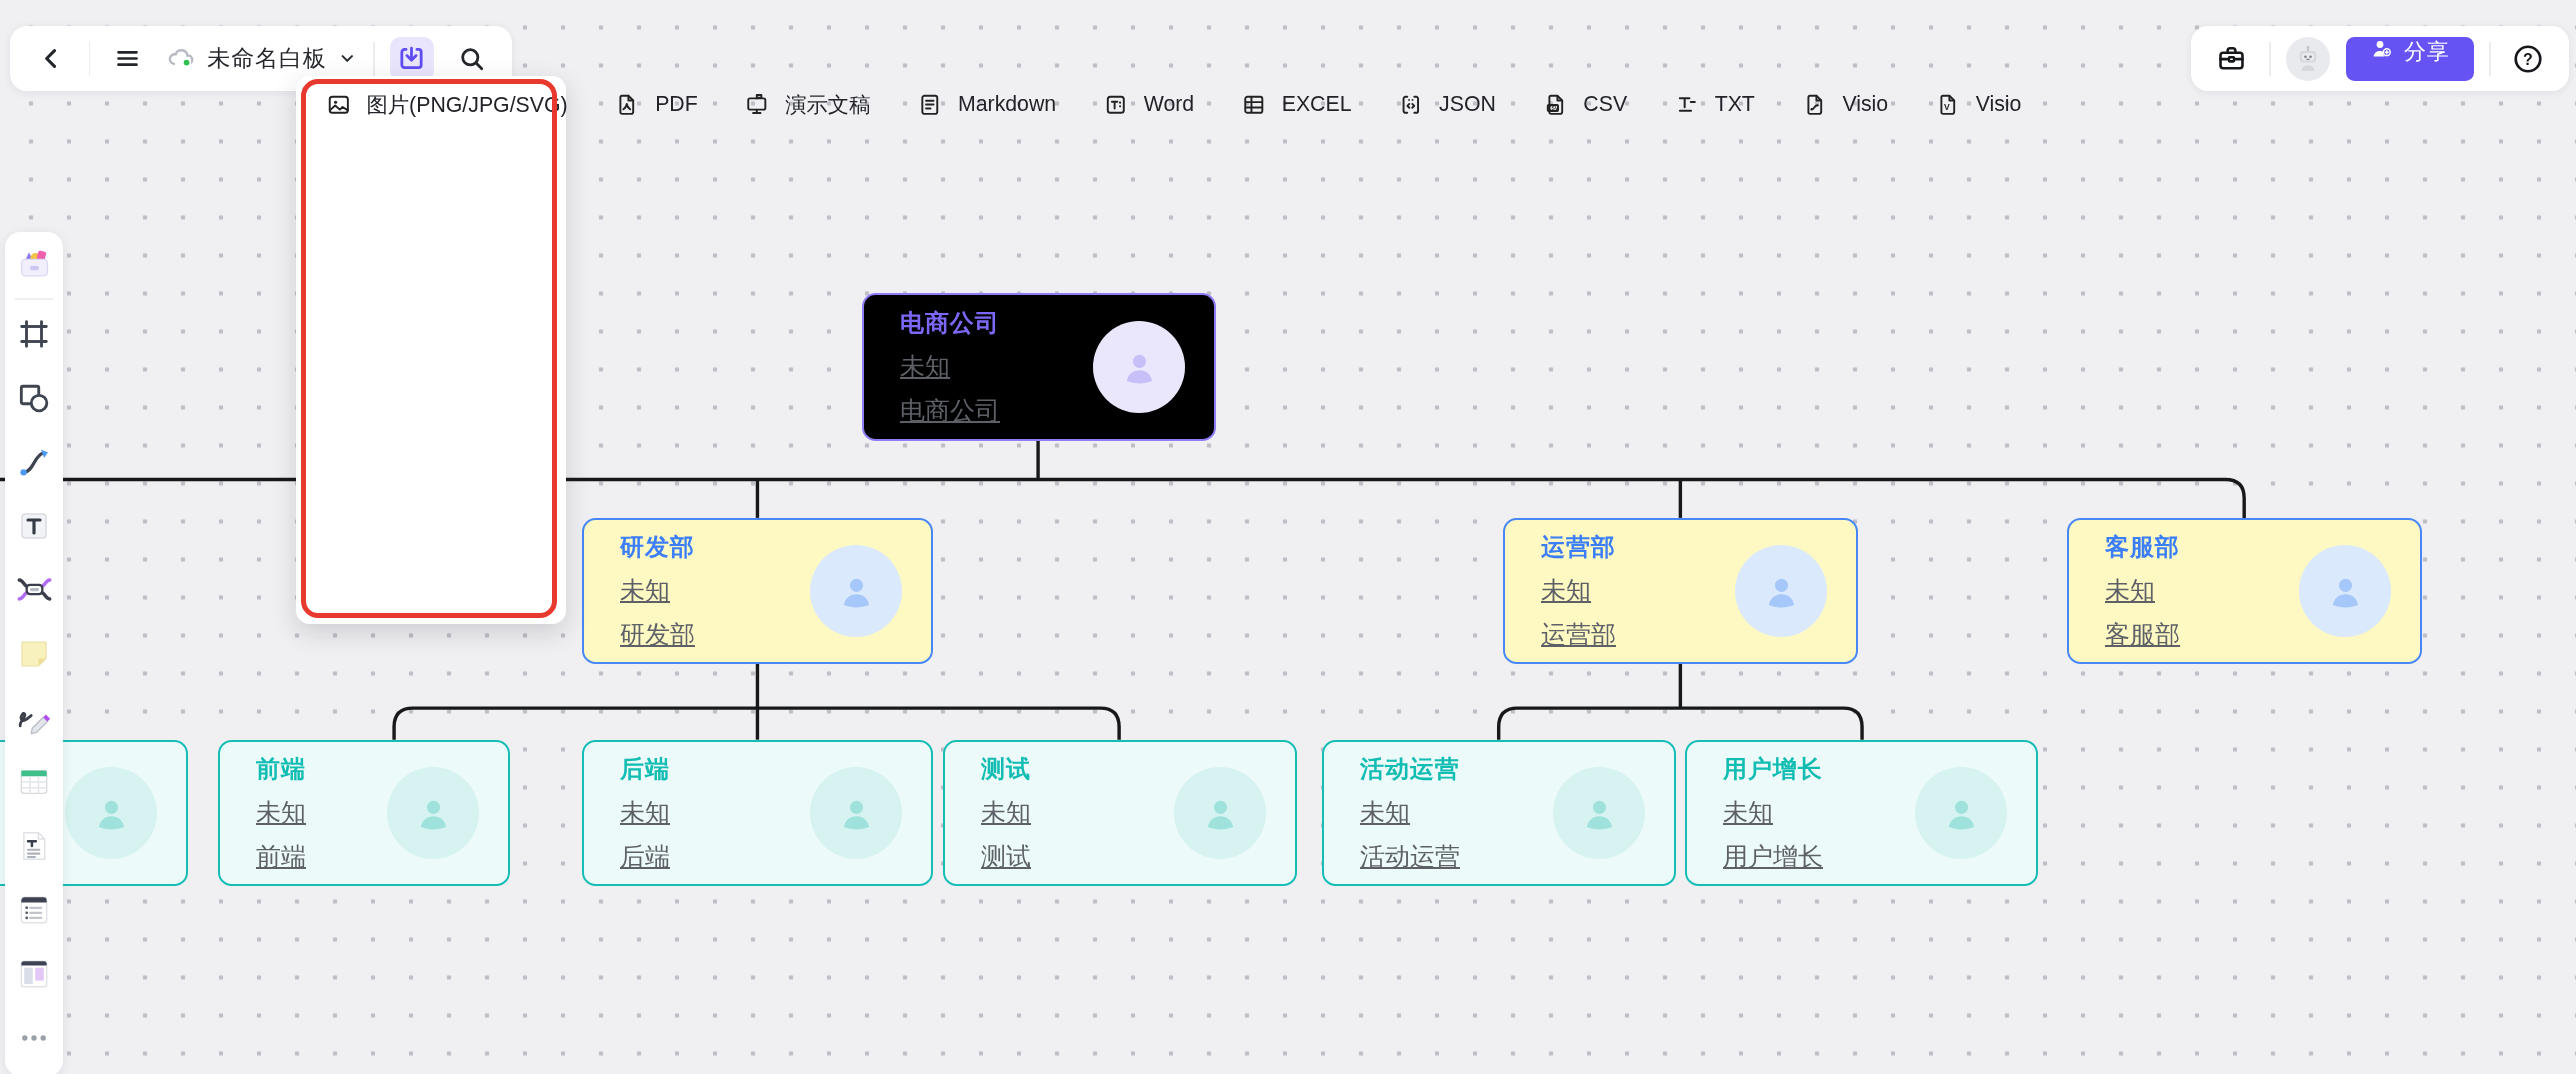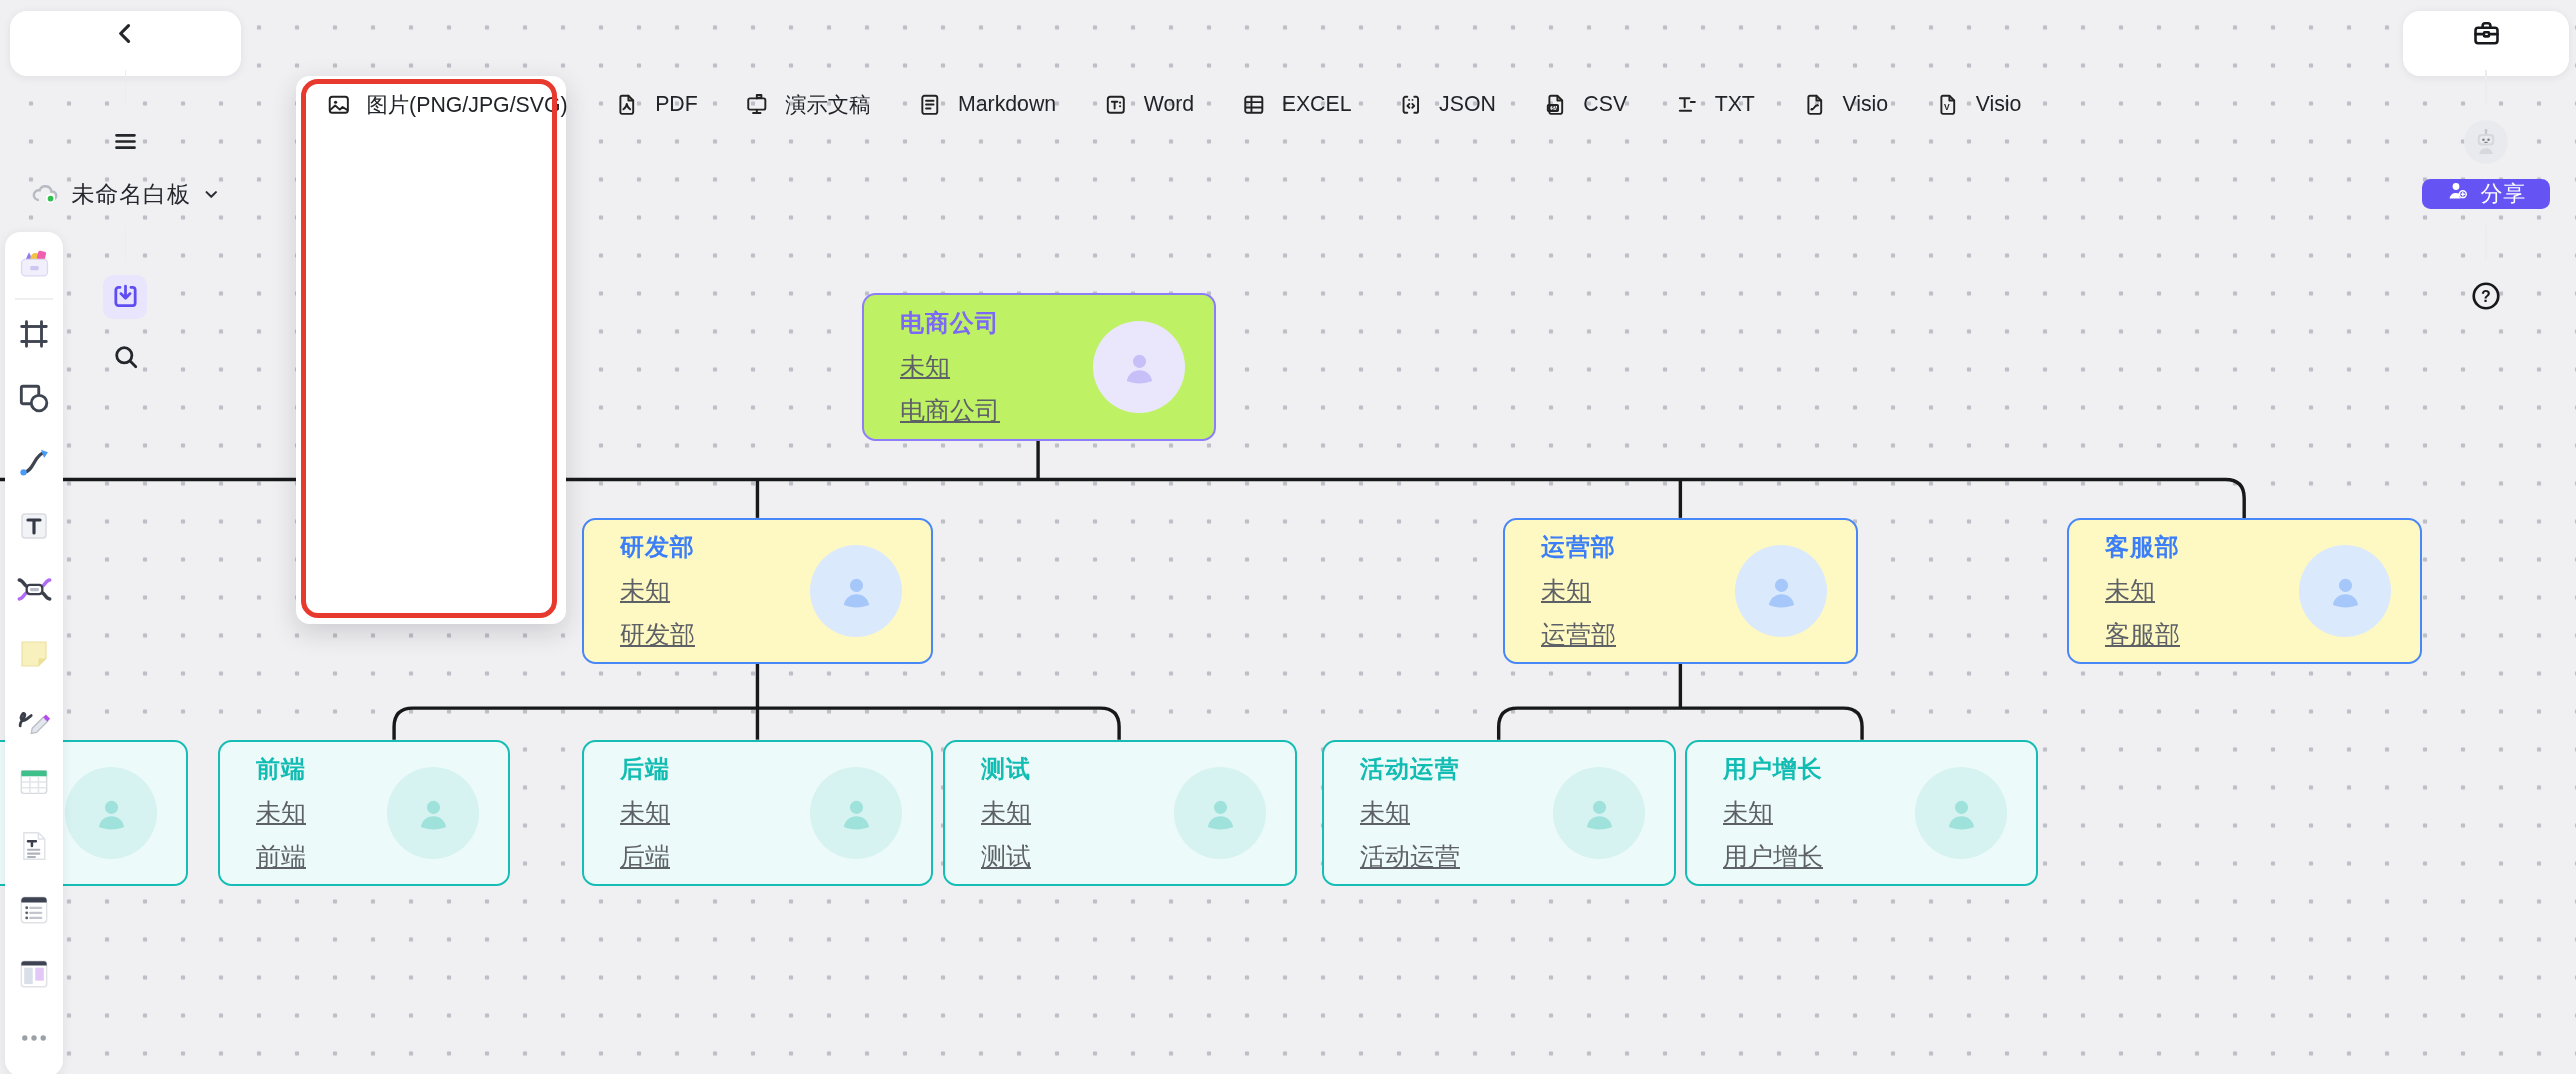--- a/index.html
+++ b/index.html
@@ -23,36 +23,36 @@
     padding:0 29px 0 36px;
   }
   .node-text { flex:1; display:flex; flex-direction:column; gap:11px; }
   .node-title { font-size:24px; font-weight:700; letter-spacing:0.9px; }
   .node-line  { font-size:25px; color:#5d6167;text-decoration:underline; }
   .node-avatar {
     width:92px; height:92px; border-radius:50%;
     display:flex; align-items:center; justify-content:center;
     flex:none;
   }
-  .node.purple { border-color:#8e7df8; background:#bef264;justify-content:flex-end; }
+  .node.purple { border-color:#8e7df8; background:#000000;justify-content:flex-end; }
   .node.purple .node-title { color:#7b68f6; }
   .node.purple .node-avatar { background:#eae7fd; color:#c7bff8; }
   .node.blue { border-color:#4787f8; background:#fef9c3; }
   .node.blue .node-title { color:#3b7ef7; }
   .node.blue .node-avatar { background:#dbe9fd; color:#a6c7f9; }
   .node.teal { border-color:#15bdb5; background:#edfafa; }
   .node.teal .node-title { color:#11bcb2; }
   .node.teal .node-avatar { background:#d6f3f1; color:#9fe2db; }
 
   
   .pill {
-    position:absolute; top:11px; height:65px; z-index:10;
+    position:absolute; top:26px; height:65px; z-index:10;
     background:#fff; border-radius:17px;
     box-shadow:0 1.7px 8.5px rgba(30,30,40,.07);
-    display:flex; align-items:center;flex-direction:column;
+    display:flex; align-items:center;
   }
   #topbar-left  { left:10.2px;  padding:0 19px; gap:15.4px; }
   #topbar-right { right:6.8px;  padding:0 19px; gap:15.4px; }
   .tb-divider { width:1.7px; height:34px; background:#ececf0; flex:none; }
   .tb-btn {
     width:44px; height:44px; border-radius:10.2px; flex:none;
     display:flex; align-items:center; justify-content:center;
     cursor:pointer;
   }
   .tb-btn.active { background:#e9e5fc; }

